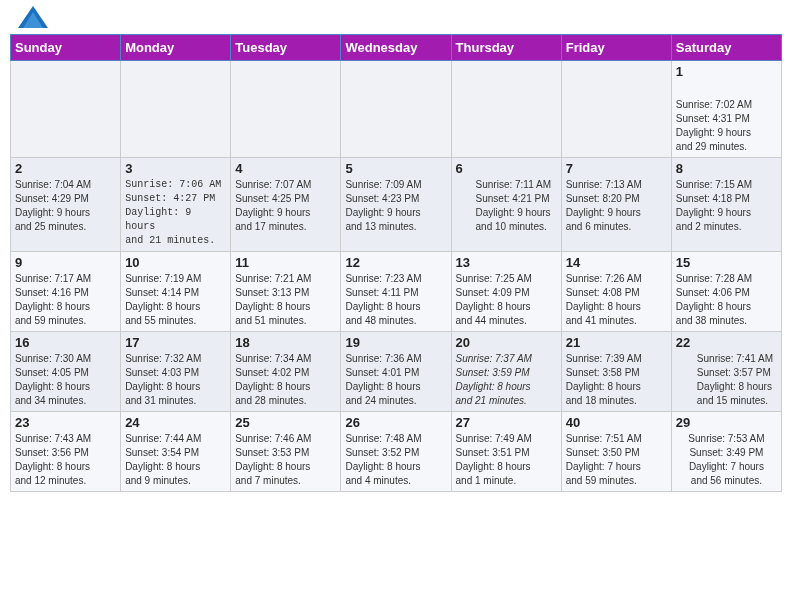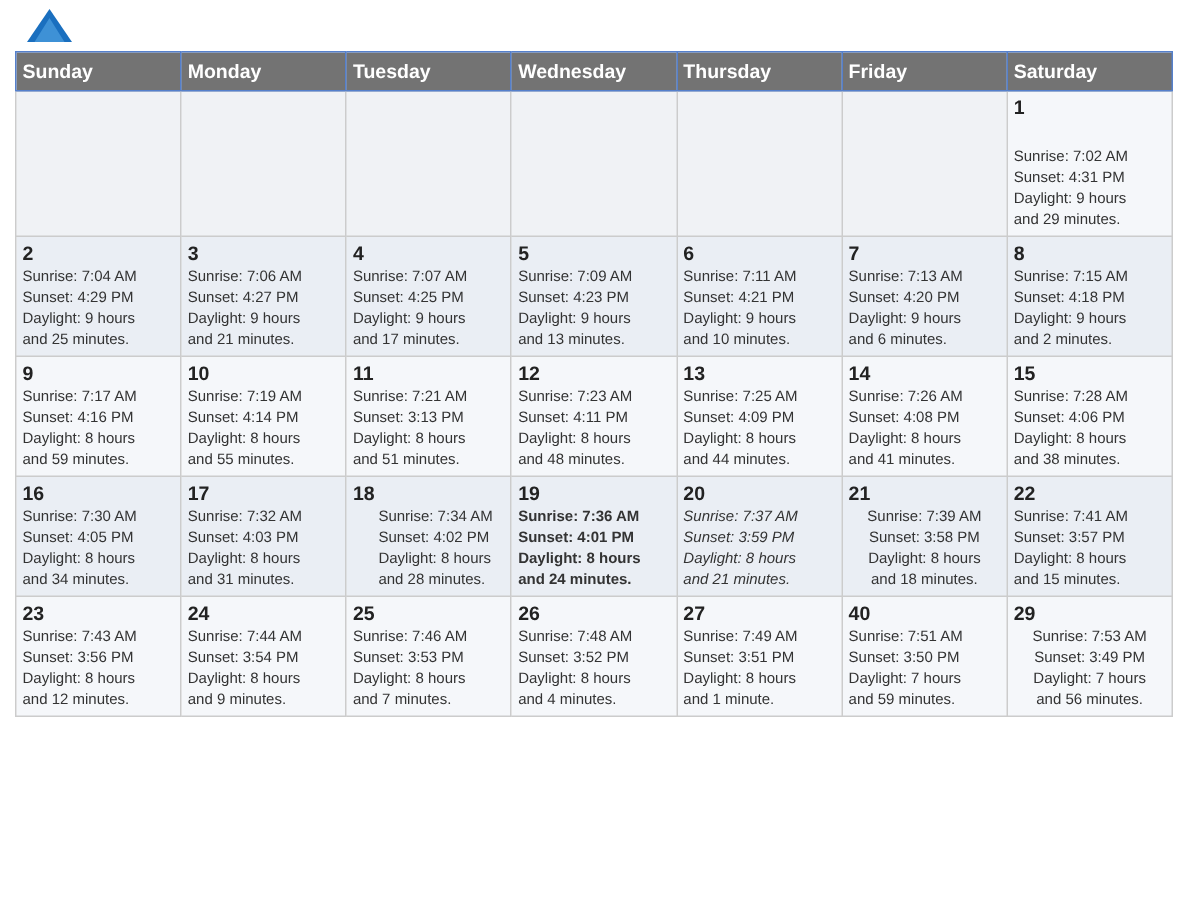--- a/index.html
+++ b/index.html
@@ -43,21 +43,21 @@
     .location-title {
       font-size: 15px;
       color: #555;
     }
     .calendar-table {
       width: 100%;
       border-collapse: collapse;
       border: 1px solid #ccc;
     }
     .calendar-table thead tr th {
-      background-color: #737373;
+      background-color: #a21caf;
       color: #fff;
       font-size: 13px;
       font-weight: bold;
       padding: 5px 4px;
       text-align: left;
       border: 1px solid #5580cc;
     }
     .calendar-table tbody tr td {
       vertical-align: top;
       border: 1px solid #ccc;
@@ -142,50 +142,50 @@
       <tr>
         <td>
           <span class="day-number">2</span>
           <div class="day-info" style="white-space: pre-line;">Sunrise: 7:04 AM
 Sunset: 4:29 PM
 Daylight: 9 hours
 and 25 minutes.</div>
         </td>
         <td>
           <span class="day-number">3</span>
-          <div class="day-info" style="white-space: pre-line;">Sunrise: 7:06 AM
+          <div class="day-info" style="white-space: pre-line; font-family: Liberation Mono, monospace;">Sunrise: 7:06 AM
 Sunset: 4:27 PM
 Daylight: 9 hours
 and 21 minutes.</div>
         </td>
         <td>
           <span class="day-number">4</span>
           <div class="day-info" style="white-space: pre-line;">Sunrise: 7:07 AM
 Sunset: 4:25 PM
 Daylight: 9 hours
 and 17 minutes.</div>
         </td>
         <td>
           <span class="day-number">5</span>
           <div class="day-info" style="white-space: pre-line;">Sunrise: 7:09 AM
 Sunset: 4:23 PM
 Daylight: 9 hours
 and 13 minutes.</div>
         </td>
         <td>
           <span class="day-number">6</span>
-          <div class="day-info" style="white-space: pre-line;">Sunrise: 7:11 AM
+          <div class="day-info" style="white-space: pre-line; margin-left: 20px;">Sunrise: 7:11 AM
 Sunset: 4:21 PM
 Daylight: 9 hours
 and 10 minutes.</div>
         </td>
         <td>
           <span class="day-number">7</span>
           <div class="day-info" style="white-space: pre-line;">Sunrise: 7:13 AM
-Sunset: 4:20 PM
+Sunset: 8:20 PM
 Daylight: 9 hours
 and 6 minutes.</div>
         </td>
         <td>
           <span class="day-number">8</span>
           <div class="day-info" style="white-space: pre-line;">Sunrise: 7:15 AM
 Sunset: 4:18 PM
 Daylight: 9 hours
 and 2 minutes.</div>
         </td>
@@ -251,49 +251,49 @@
         </td>
         <td>
           <span class="day-number">17</span>
           <div class="day-info" style="white-space: pre-line;">Sunrise: 7:32 AM
 Sunset: 4:03 PM
 Daylight: 8 hours
 and 31 minutes.</div>
         </td>
         <td>
           <span class="day-number">18</span>
-          <div class="day-info" style="white-space: pre-line; margin-left: 17px;">Sunrise: 7:34 AM
+          <div class="day-info" style="white-space: pre-line;">Sunrise: 7:34 AM
 Sunset: 4:02 PM
 Daylight: 8 hours
 and 28 minutes.</div>
         </td>
         <td>
           <span class="day-number">19</span>
-          <div class="day-info" style="white-space: pre-line; font-weight: bold;">Sunrise: 7:36 AM
+          <div class="day-info" style="white-space: pre-line;">Sunrise: 7:36 AM
 Sunset: 4:01 PM
 Daylight: 8 hours
 and 24 minutes.</div>
         </td>
         <td>
           <span class="day-number">20</span>
           <div class="day-info" style="white-space: pre-line; font-style: italic;">Sunrise: 7:37 AM
 Sunset: 3:59 PM
 Daylight: 8 hours
 and 21 minutes.</div>
         </td>
         <td>
           <span class="day-number">21</span>
-          <div class="day-info" style="white-space: pre-line; text-align: center;">Sunrise: 7:39 AM
+          <div class="day-info" style="white-space: pre-line;">Sunrise: 7:39 AM
 Sunset: 3:58 PM
 Daylight: 8 hours
 and 18 minutes.</div>
         </td>
         <td>
           <span class="day-number">22</span>
-          <div class="day-info" style="white-space: pre-line;">Sunrise: 7:41 AM
+          <div class="day-info" style="white-space: pre-line; margin-left: 21px;">Sunrise: 7:41 AM
 Sunset: 3:57 PM
 Daylight: 8 hours
 and 15 minutes.</div>
         </td>
       </tr>
       <tr>
         <td>
           <span class="day-number">23</span>
           <div class="day-info" style="white-space: pre-line;">Sunrise: 7:43 AM
 Sunset: 3:56 PM

